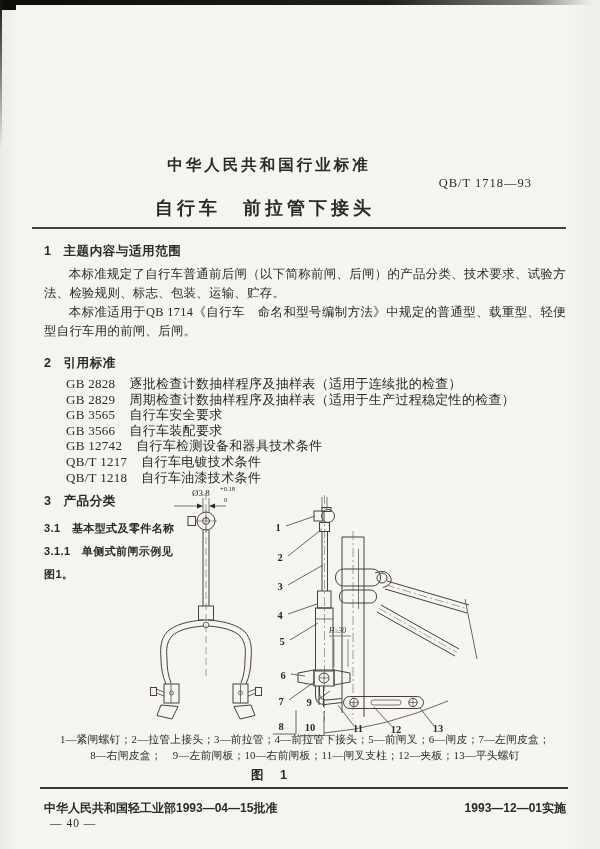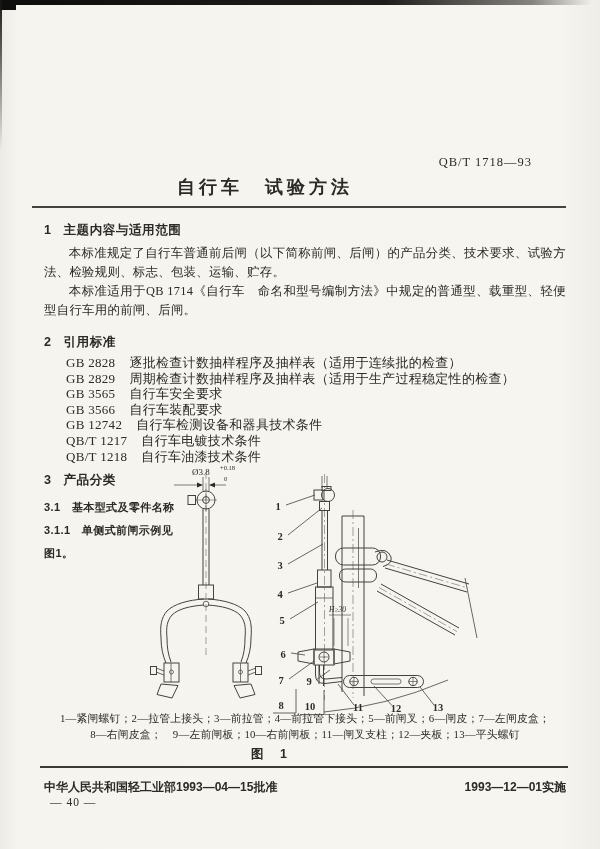--- a/index.html
+++ b/index.html
@@ -60,22 +60,23 @@
 </head>
 <body>
 
 <div class="page">
   <div class="scan-top"></div>
   <div class="scan-corner"></div>
   <div class="scan-left"></div>
 
   <div class="content">
 
+    <div class="org-line">中华人民共和国行业标准</div>
     <div class="std-no">QB/T 1718—93</div>
-    <div class="doc-title">自行车　试验方法</div>
+    <div class="doc-title">自行车　前拉管下接头</div>
     <div class="rule-top"></div>
 
     <div class="h-sec">
       <span class="sec-num">1</span><span>主题内容与适用范围</span>
     </div>
     <p class="body-text">本标准规定了自行车普通前后闸（以下简称前闸、后闸）的产品分类、技术要求、试验方法、检验规则、标志、包装、运输、贮存。</p>
     <p class="body-text">本标准适用于QB 1714《自行车　命名和型号编制方法》中规定的普通型、载重型、轻便型自行车用的前闸、后闸。</p>
 
     <div class="h-sec">
       <span class="sec-num">2</span><span>引用标准</span>

